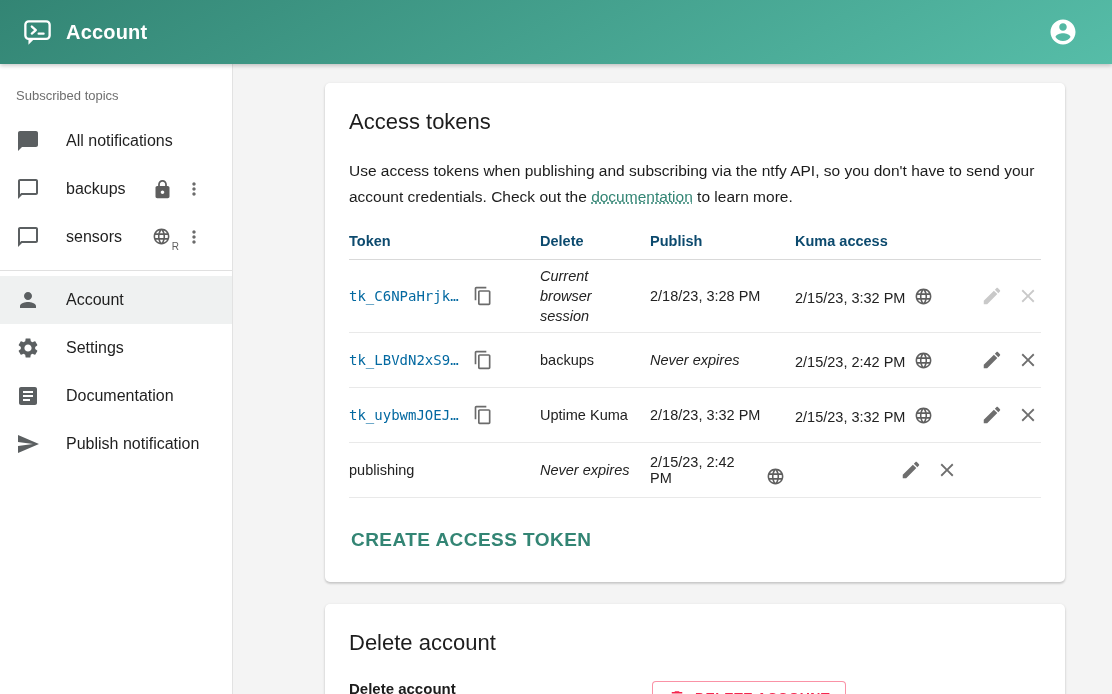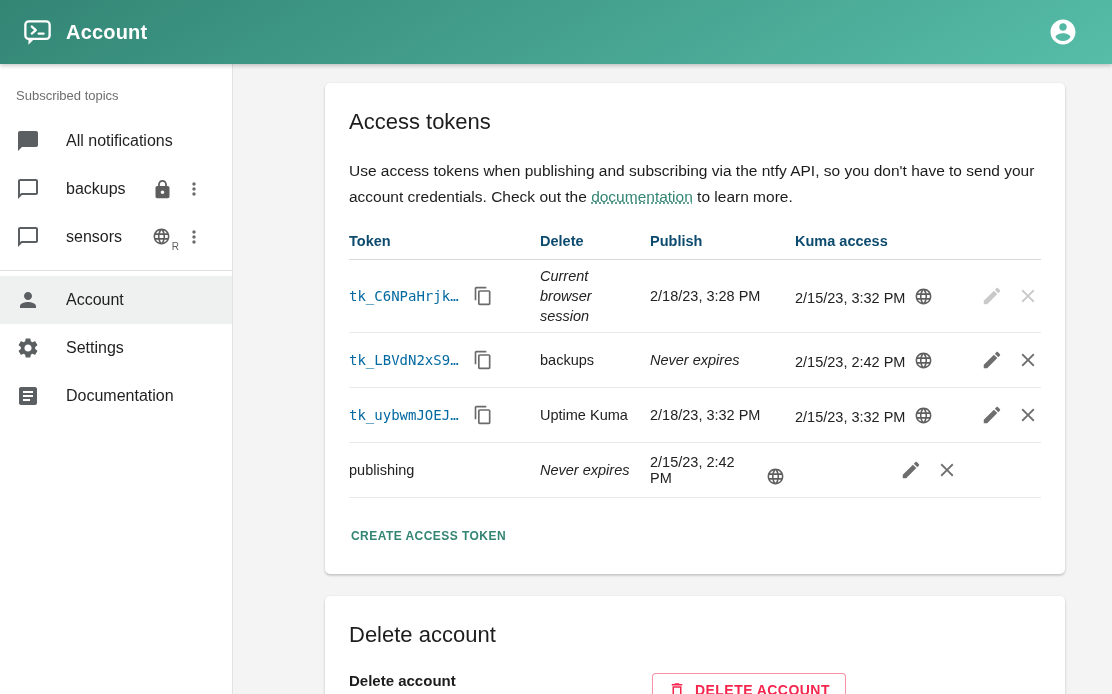--- a/index.html
+++ b/index.html
@@ -58,21 +58,21 @@
   .label-cell { line-height:20px; }
   .access-cell { display:flex; align-items:flex-end; }
   .globe { width:19px; height:19px; color:#5f5f5f; margin-left:9px; flex:none; }
   .actions-cell { display:flex; justify-content:flex-end; align-items:center; gap:14px; padding-right:2px; }
   .icon-btn { width:22px; height:22px; border:none; background:transparent; color:#6e6e6e;
     cursor:pointer; padding:0; }
   .t-row.disabled .icon-btn { color:#c9c9c9; cursor:default; }
 
   .create-btn { display:inline-block; margin-top:24px; margin-left:-6px; padding:7px 8px; border:none;
     background:transparent; color:var(--primary); font-family:"Liberation Sans",sans-serif;
-    font-size:12px; font-weight:700; letter-spacing:.45px; cursor:pointer; border-radius:4px; }
+    font-size:19px; font-weight:700; letter-spacing:.45px; cursor:pointer; border-radius:4px; }
 
   
   .pref-row { display:flex; align-items:flex-start; margin-top:22px; }
   .pref-left { width:303px; flex:none; }
   .pref-title { font-size:15px; font-weight:700; color:#1c1c1c; }
   .danger-btn { display:inline-flex; align-items:center; gap:9px; padding:7px 15px; margin-top:1px;
     background:#fff; border:1px solid rgba(245,37,77,.5); border-radius:4px; color:var(--danger);
     font-family:"Liberation Sans",sans-serif; font-size:14px; font-weight:700;
     letter-spacing:.45px; cursor:pointer; }
   .danger-btn .tico { width:18px; height:18px; }
@@ -179,20 +179,28 @@
 
   <div class="side-item">
     <span class="side-ic nav-icon">
           <svg viewBox="0 0 24 24" width="100%" height="100%" fill="currentColor">
             <path d="M19 3H5c-1.1 0-2 .9-2 2v14c0 1.1.9 2 2 2h14c1.1 0 2-.9 2-2V5c0-1.1-.9-2-2-2zm-5 14H7v-2h7v2zm3-4H7v-2h10v2zm0-4H7V7h10v2z"></path>
           </svg>
         </span>
     <span class="side-label">Documentation</span>
   </div>
 
+  <div class="side-item">
+    <span class="side-ic nav-icon">
+          <svg viewBox="0 0 24 24" width="100%" height="100%" fill="currentColor">
+            <path d="M2.01 21L23 12 2.01 3 2 10l15 2-15 2z"></path>
+          </svg>
+        </span>
+    <span class="side-label">Publish notification</span>
+  </div>
 
 </div>
 </nav>
 
 <main class="main">
 
   <section class="card">
     <h2>Access tokens</h2>
     <p class="desc"><span>Use access tokens when publishing and subscribing via the ntfy API, so you don't have to send your account credentials. Check out the </span><a class="doc-link">documentation</a><span> to learn more.</span></p>
 

